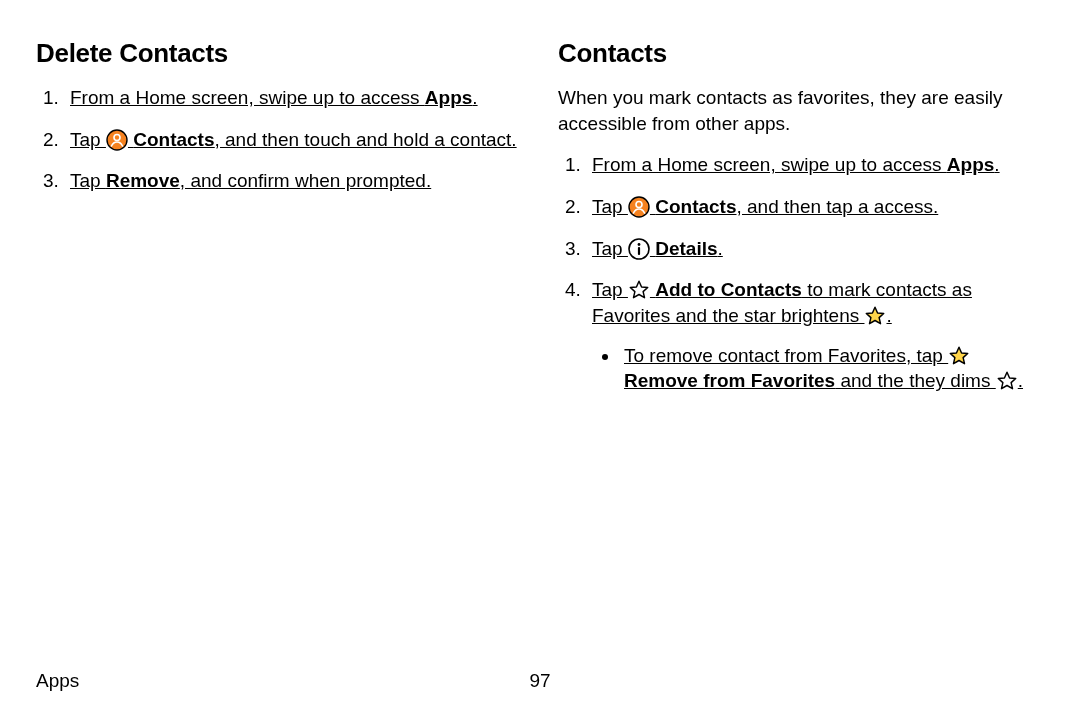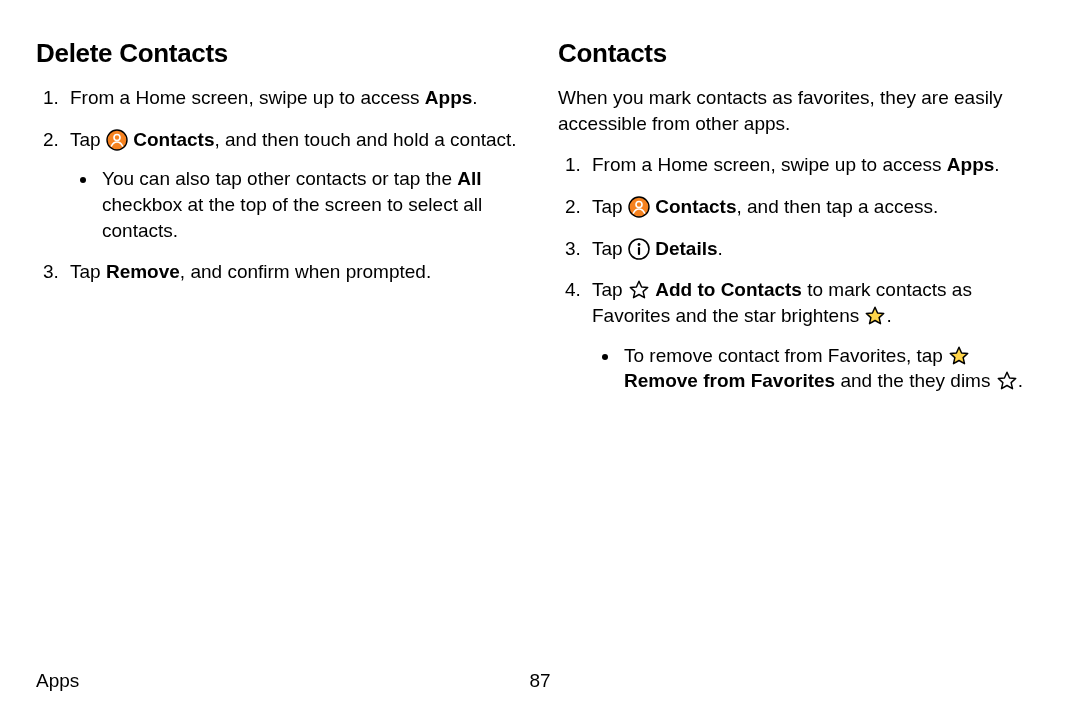--- a/index.html
+++ b/index.html
@@ -38,20 +38,21 @@
   p.lead {
     margin: 0 0 16px 0;
   }
   ol {
     margin: 0 0 0 0;
     padding-left: 28px;
   }
   ol > li {
     margin-bottom: 16px;
     padding-left: 6px;
+    text-decoration: underline;
   }
   ul.sub {
     list-style: disc;
     margin: 14px 0 0 0;
     padding-left: 28px;
   }
   ul.sub > li {
     margin-bottom: 12px;
     padding-left: 4px;
   }
@@ -90,25 +91,20 @@
 
       <li>
         <span>Tap </span>
         <svg class="icon" width="22" height="22" viewBox="0 0 22 22">
           <circle cx="11" cy="11" r="10" fill="#f58220" stroke="#000" stroke-width="1.4"></circle>
           <circle cx="11" cy="8.5" r="3" fill="none" stroke="#fff" stroke-width="1.6"></circle>
           <path d="M5.5 17c1.2-2.6 3.3-4 5.5-4s4.3 1.4 5.5 4" fill="none" stroke="#fff" stroke-width="1.6" stroke-linecap="round"></path>
         </svg>
         <span class="b">Contacts</span><span>, and then touch and hold a contact.</span>
 
-        <ul class="sub">
-          <li>
-            <span>You can also tap other contacts or tap the </span><span class="b">All</span><span> checkbox at the top of the screen to select all contacts.</span>
-          </li>
-        </ul>
       </li>
 
       <li>
         <span>Tap </span><span class="b">Remove</span><span>, and confirm when prompted.</span>
       </li>
 
     </ol>
   </div>
 
   <div class="col">
@@ -163,16 +159,16 @@
             </svg><span>.</span>
           </li>
         </ul>
       </li>
 
     </ol>
   </div>
 
   <div class="footer">
     <span>Apps</span>
-    <span class="pg">87</span>
+    <span class="pg">97</span>
   </div>
 
 </div>
 
 </body></html>

